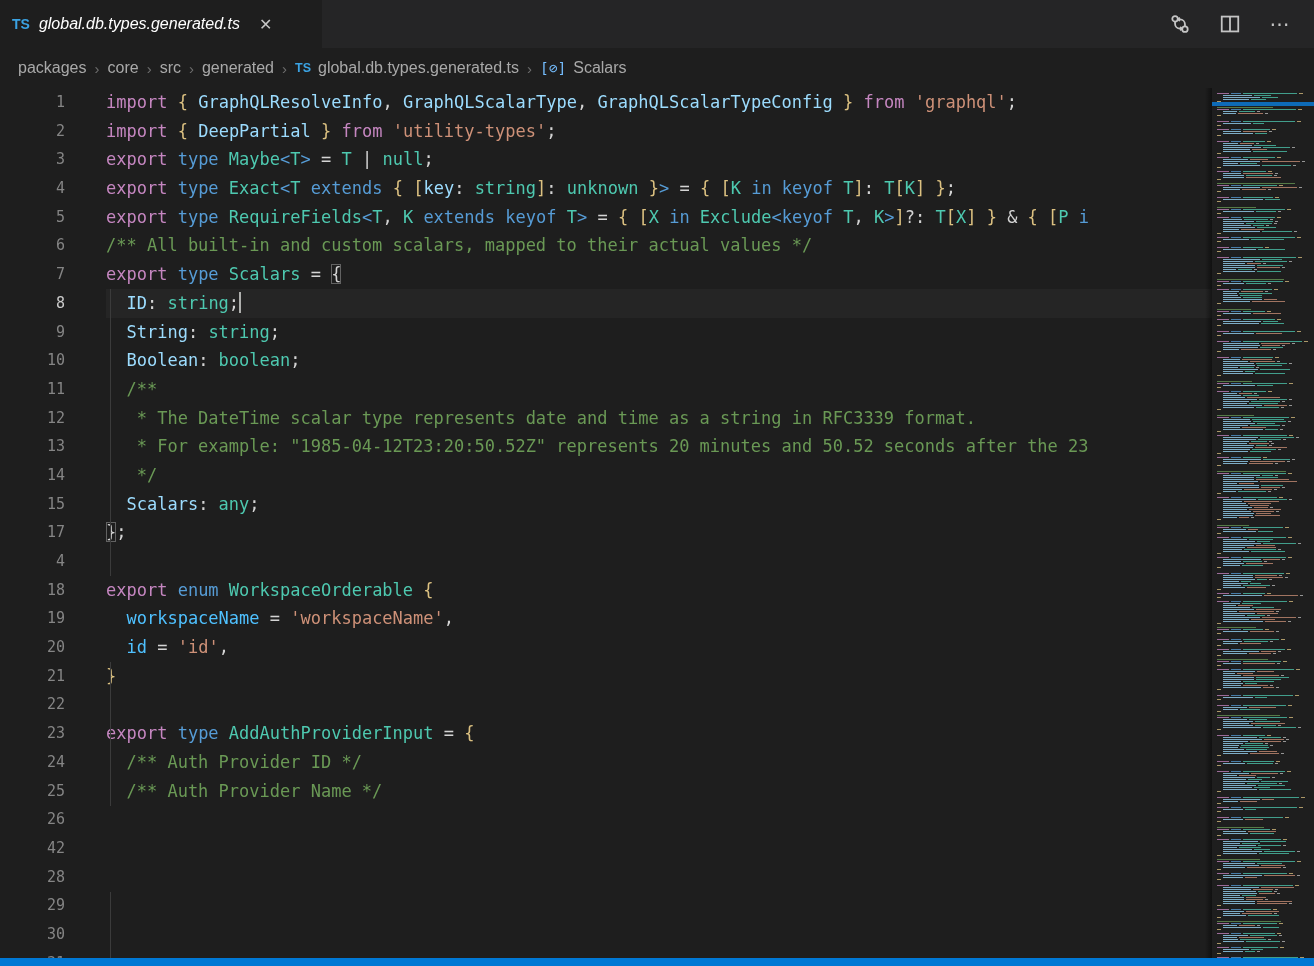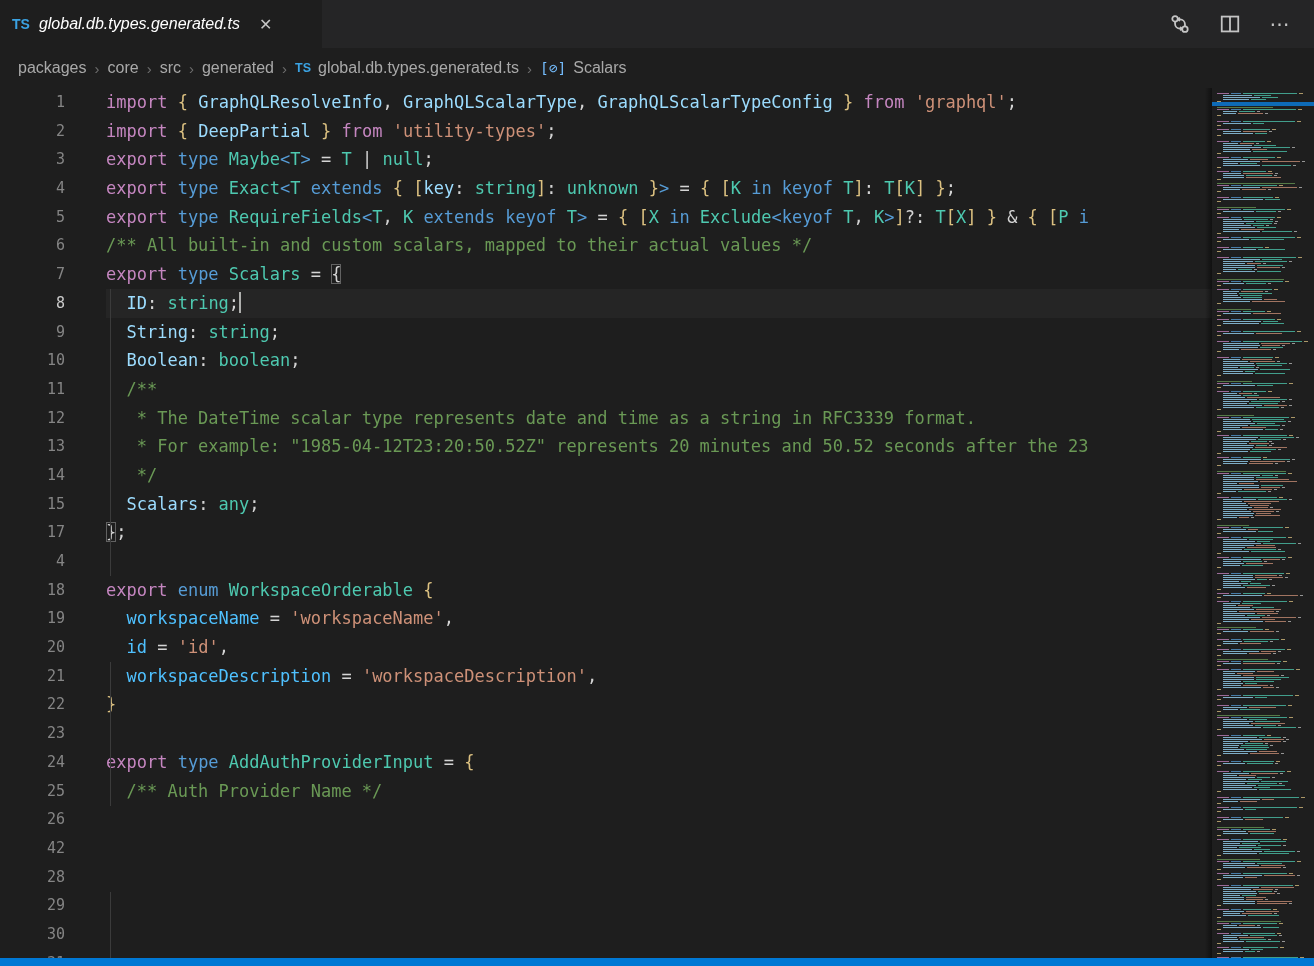--- a/index.html
+++ b/index.html
@@ -161,24 +161,24 @@
         <div class="line"><span style="color: rgb(106, 153, 85);">  /**</span></div>
         <div class="line"><span style="color: rgb(106, 153, 85);">   * The DateTime scalar type represents date and time as a string in RFC3339 format.</span></div>
         <div class="line"><span style="color: rgb(106, 153, 85);">   * For example: "1985-04-12T23:20:50.52Z" represents 20 minutes and 50.52 seconds after the 23</span></div>
         <div class="line"><span style="color: rgb(106, 153, 85);">   */</span></div>
         <div class="line"><span style="color: rgb(156, 220, 254);">  Scalars</span><span style="color: rgb(212, 212, 212);">: </span><span style="color: rgb(78, 201, 176);">any</span><span style="color: rgb(212, 212, 212);">;</span></div>
         <div class="line"><span class="seg-box" style="color: rgb(212, 212, 212);">}</span><span style="color: rgb(212, 212, 212);">;</span></div>
         <div class="line"></div>
         <div class="line"><span style="color: rgb(197, 134, 192);">export</span><span style="color: rgb(86, 156, 214);"> enum</span><span style="color: rgb(78, 201, 176);"> WorkspaceOrderable</span><span style="color: rgb(212, 212, 212);"> </span><span style="color: rgb(220, 193, 129);">{</span></div>
         <div class="line"><span style="color: rgb(79, 193, 255);">  workspaceName</span><span style="color: rgb(212, 212, 212);"> = </span><span style="color: rgb(206, 145, 120);">'workspaceName'</span><span style="color: rgb(212, 212, 212);">,</span></div>
         <div class="line"><span style="color: rgb(79, 193, 255);">  id</span><span style="color: rgb(212, 212, 212);"> = </span><span style="color: rgb(206, 145, 120);">'id'</span><span style="color: rgb(212, 212, 212);">,</span></div>
-        <div class="line"><span style="color: rgb(79, 193, 255);">  workspaceDescription</span><span style="color: rgb(212, 212, 212);"> = </span><span style="color: rgb(206, 145, 120);">'workspaceDescription'</span><span style="color: rgb(212, 212, 212);">,</span></div>
         <div class="line"><span style="color: rgb(220, 193, 129);">}</span></div>
         <div class="line"></div>
         <div class="line"><span style="color: rgb(197, 134, 192);">export</span><span style="color: rgb(86, 156, 214);"> type</span><span style="color: rgb(78, 201, 176);"> AddAuthProviderInput</span><span style="color: rgb(212, 212, 212);"> = </span><span style="color: rgb(220, 193, 129);">{</span></div>
+        <div class="line"><span style="color: rgb(106, 153, 85);">  /** Auth Provider ID */</span></div>
         <div class="line"><span style="color: rgb(106, 153, 85);">  /** Auth Provider Name */</span></div>
         <div class="indent-guide" style="left: 4px; top: 200.9px; height: 287px;"></div>
         <div class="indent-guide" style="left: 4px; top: 574px; height: 143.5px;"></div>
         <div class="indent-guide" style="left: 4px; top: 803.6px; height: 86.1px;"></div>
       </div>
     <div class="minimap" id="minimap">
       <div class="minimap-shadow"></div>
       <div class="mm-rows" id="mm-rows">
           <div class="mm-row"></div>
           <div class="mm-row"></div>

